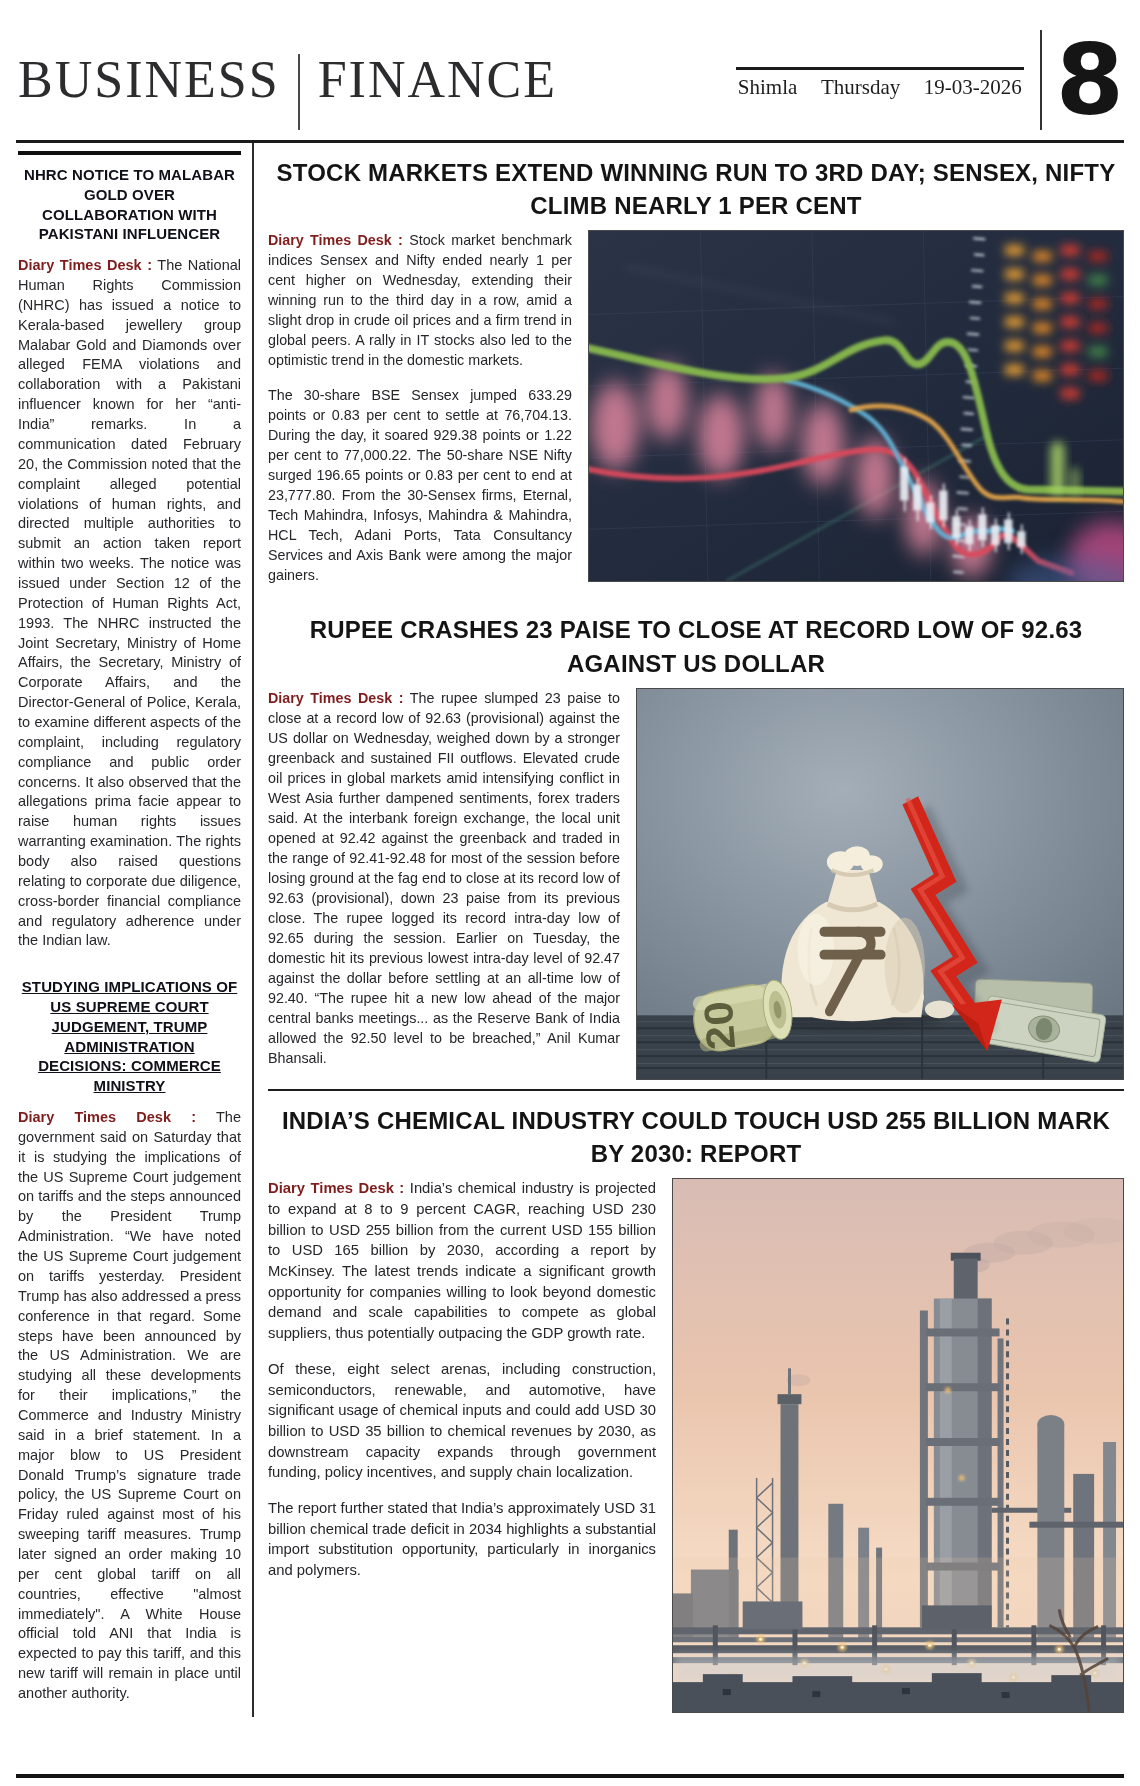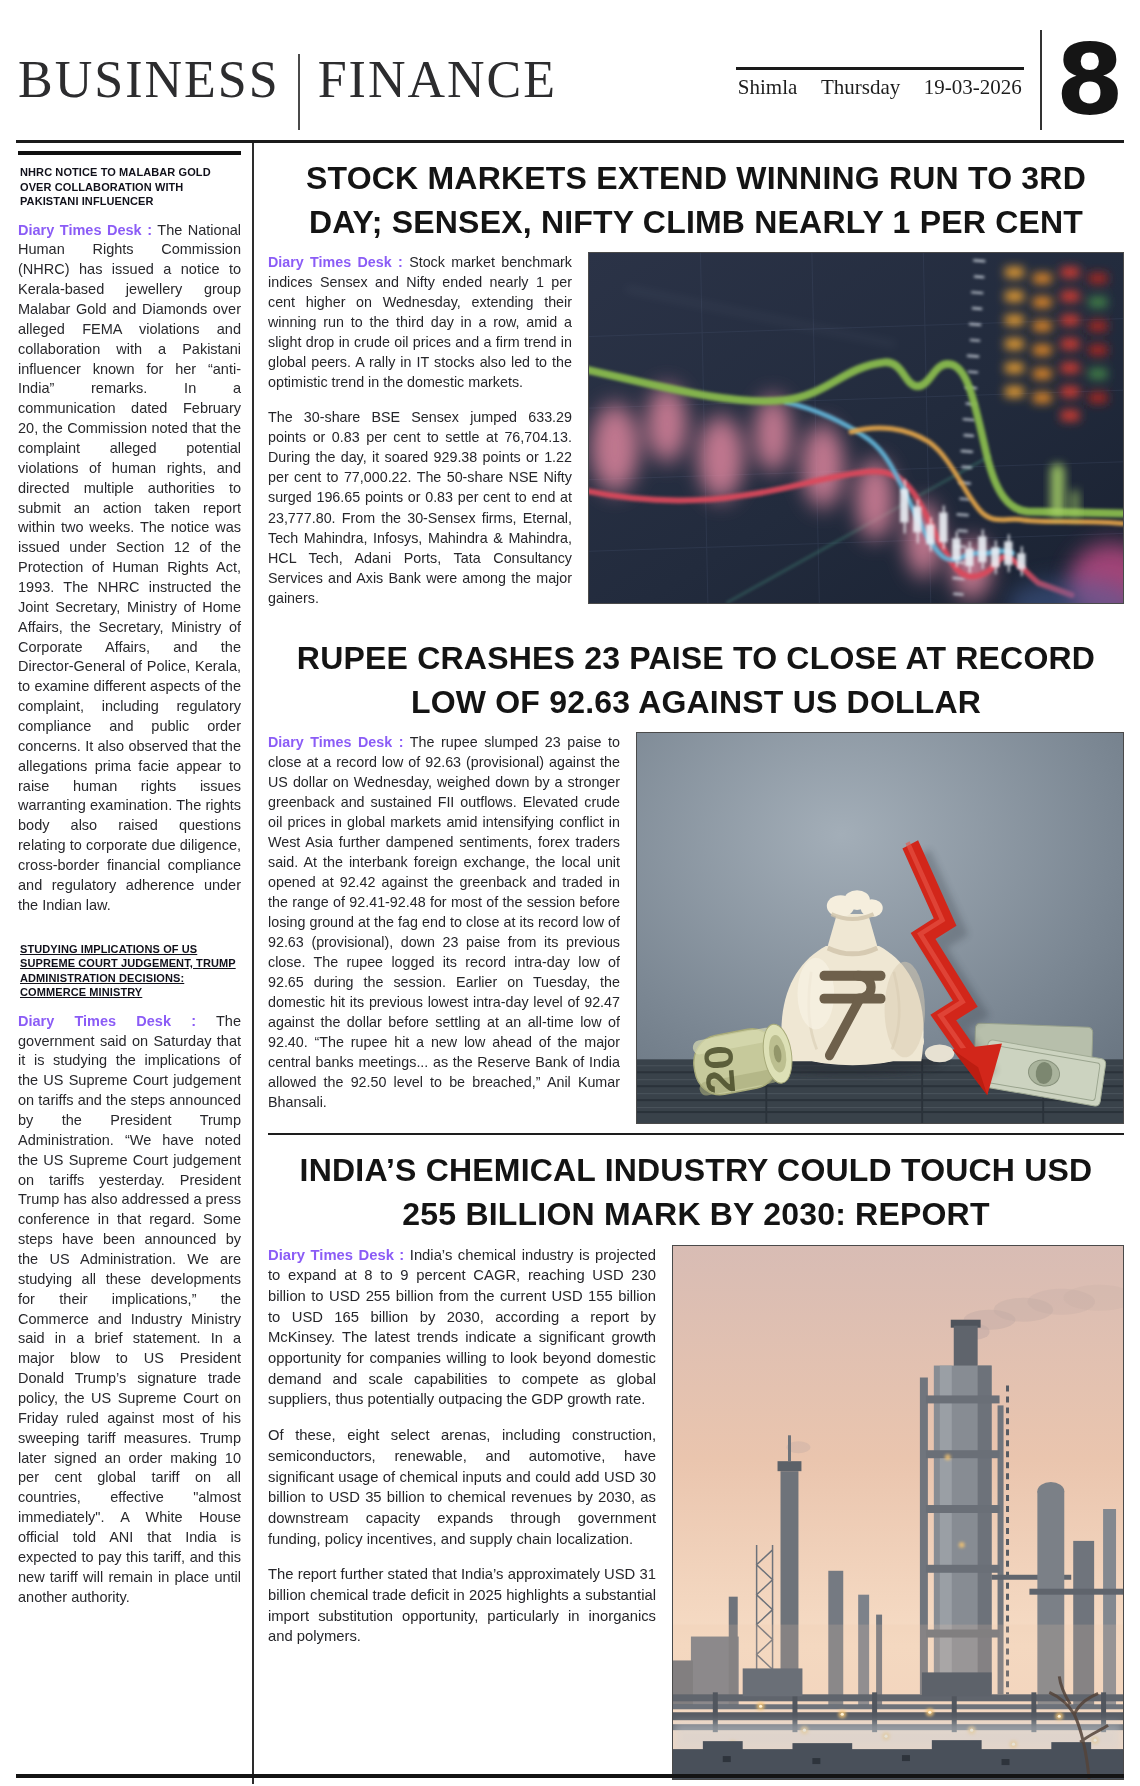--- a/index.html
+++ b/index.html
@@ -15,27 +15,27 @@
   .paper-name{font-size:44px;letter-spacing:3px;line-height:1;}
   .paper-underline{height:3px;background:#1a1a1a;margin:6px 2px 5px;}
   .dateline{display:flex;justify-content:space-between;font-size:21px;padding:0 4px;}
   .page-divider{width:2px;height:100px;background:#333;}
   .page-number{font-family:"DejaVu Sans",sans-serif;font-size:98px;font-weight:bold;line-height:0.92;color:#151515;}
   .header-rule{height:3px;background:#1b1b1b;margin:4px 16px 0 16px;}
   
   .content{display:flex;align-items:stretch;padding:0 16px;}
   .sidebar{width:238px;flex:none;border-right:2px solid #2d2d2d;padding:0 11px 0 2px;box-sizing:border-box;}
   .side-toprule{height:4px;background:#101010;margin:8px 0 6px;}
-  .side-headline{font-size:11px;font-weight:bold;line-height:1.32;color:#10101a;
+  .side-headline{font-size:15px;font-weight:bold;text-align:center;line-height:1.32;color:#10101a;
                  margin:10px 2px 12px;letter-spacing:0.1px;}
   .side-headline.mt{margin-top:26px;text-decoration:underline;}
   .side-body{font-size:14.5px;line-height:1.37;text-align:justify;color:#28282c;margin:0;}
-  .byline{font-weight:bold;color:#8b5cf6;}
+  .byline{font-weight:bold;color:#7f1d1d;}
   .main{flex:1;padding-left:14px;min-width:0;}
-  .headline{font-size:32px;font-weight:bold;text-align:center;line-height:1.38;color:#141414;
+  .headline{font-size:24px;font-weight:bold;text-align:center;line-height:1.38;color:#141414;
             margin:13px 6px 8px;letter-spacing:0.2px;}
   .art-row{display:flex;gap:16px;align-items:flex-start;}
   .col-text{font-size:14.3px;line-height:1.4;text-align:justify;color:#26262a;}
   .col-text p{margin:0 0 15px;}
   .stocks-text{width:304px;flex:none;}
   .rupee-text{width:352px;flex:none;}
   .chem-text{flex:1;min-width:0;font-size:14.8px;}
   .photo{border:1px solid #4a4a4a;box-sizing:border-box;overflow:hidden;background:#233;}
   .photo svg{display:block;width:100%;height:100%;}
   .stocks-photo{flex:1;height:352px;}
@@ -286,21 +286,21 @@
       </section>
 
       <div class="rule-thin"></div>
 
       <section>
         <h1 class="headline">INDIA’S CHEMICAL INDUSTRY COULD TOUCH USD 255 BILLION MARK BY 2030: REPORT</h1>
         <div class="art-row">
           <div class="col-text chem-text">
             <p><span class="byline">Diary Times Desk :</span> <span>India’s chemical industry is projected to expand at 8 to 9 percent CAGR, reaching USD 230 billion to USD 255 billion from the current USD 155 billion to USD 165 billion by 2030, according a report by McKinsey. The latest trends indicate a significant growth opportunity for companies willing to look beyond domestic demand and scale capabilities to compete as global suppliers, thus potentially outpacing the GDP growth rate.</span></p>
             <p>Of these, eight select arenas, including construction, semiconductors, renewable, and automotive, have significant usage of chemical inputs and could add USD 30 billion to USD 35 billion to chemical revenues by 2030, as downstream capacity expands through government funding, policy incentives, and supply chain localization.</p>
-            <p>The report further stated that India’s approximately USD 31 billion chemical trade deficit in 2025 highlights a substantial import substitution opportunity, particularly in inorganics and polymers.</p>
+            <p>The report further stated that India’s approximately USD 31 billion chemical trade deficit in 2034 highlights a substantial import substitution opportunity, particularly in inorganics and polymers.</p>
           </div>
           <div class="photo chem-photo">
             <svg viewBox="0 0 452 535" preserveAspectRatio="none" role="img">
               <defs>
                 <linearGradient id="k_sky" x1="0" y1="0" x2="0" y2="1">
                   <stop offset="0" stop-color="#d8bcb4"></stop>
                     <stop offset="0.4" stop-color="#eac5ae"></stop>
                   <stop offset="0.75" stop-color="#f6dcc5"></stop>
                     <stop offset="1" stop-color="#f2d6c0"></stop>
                 </linearGradient>

